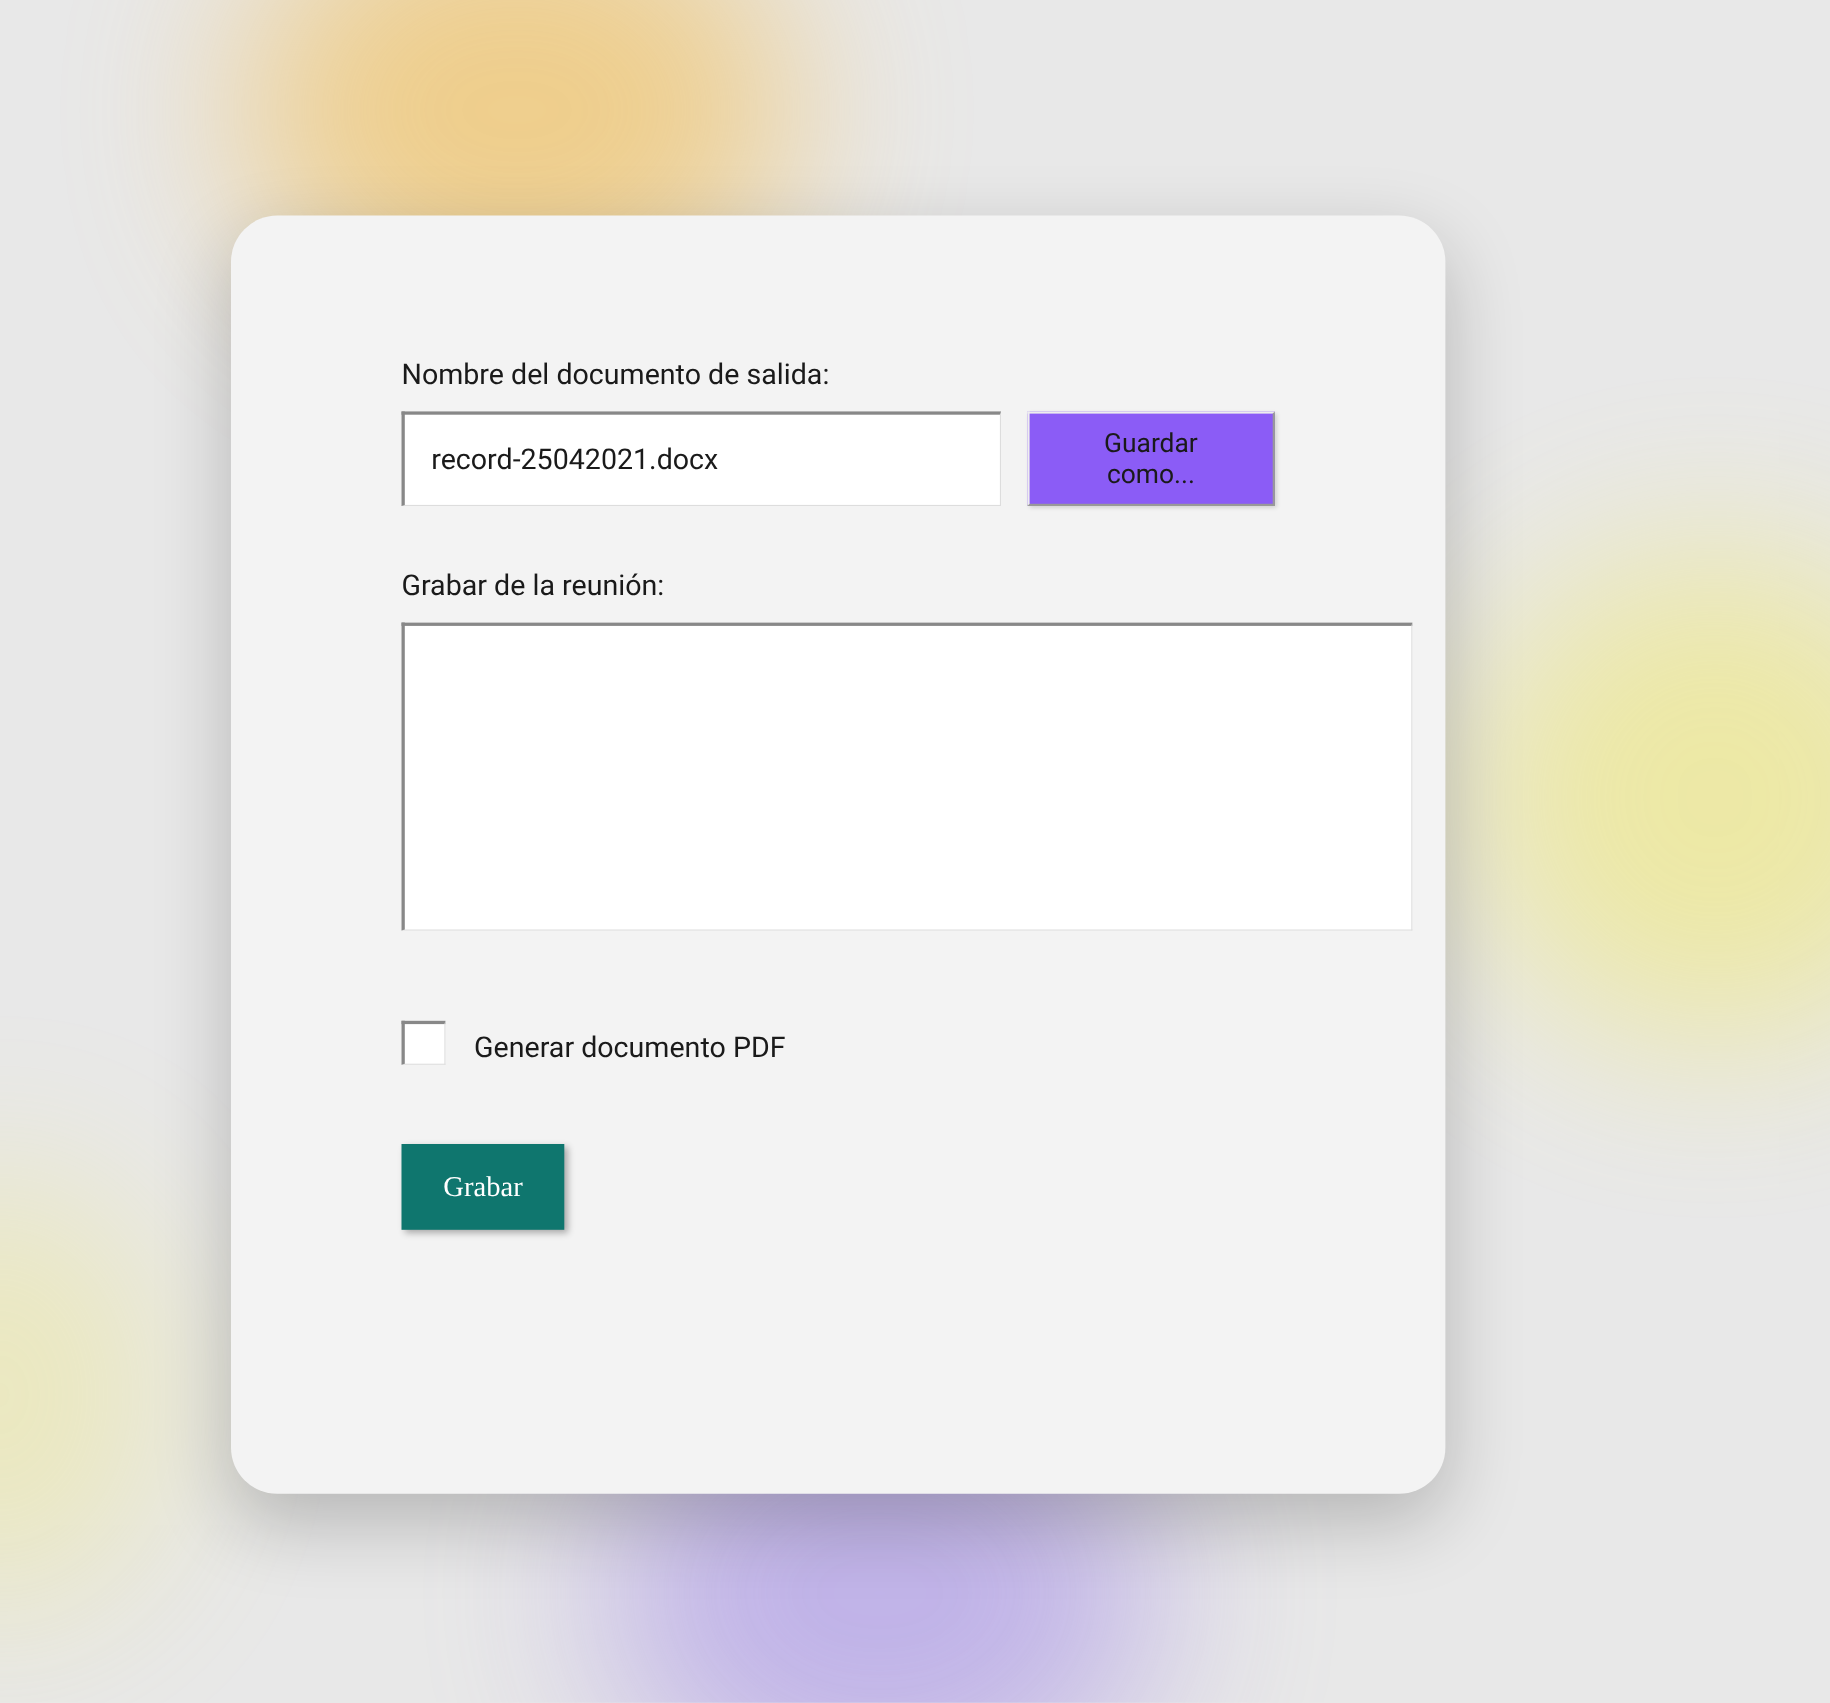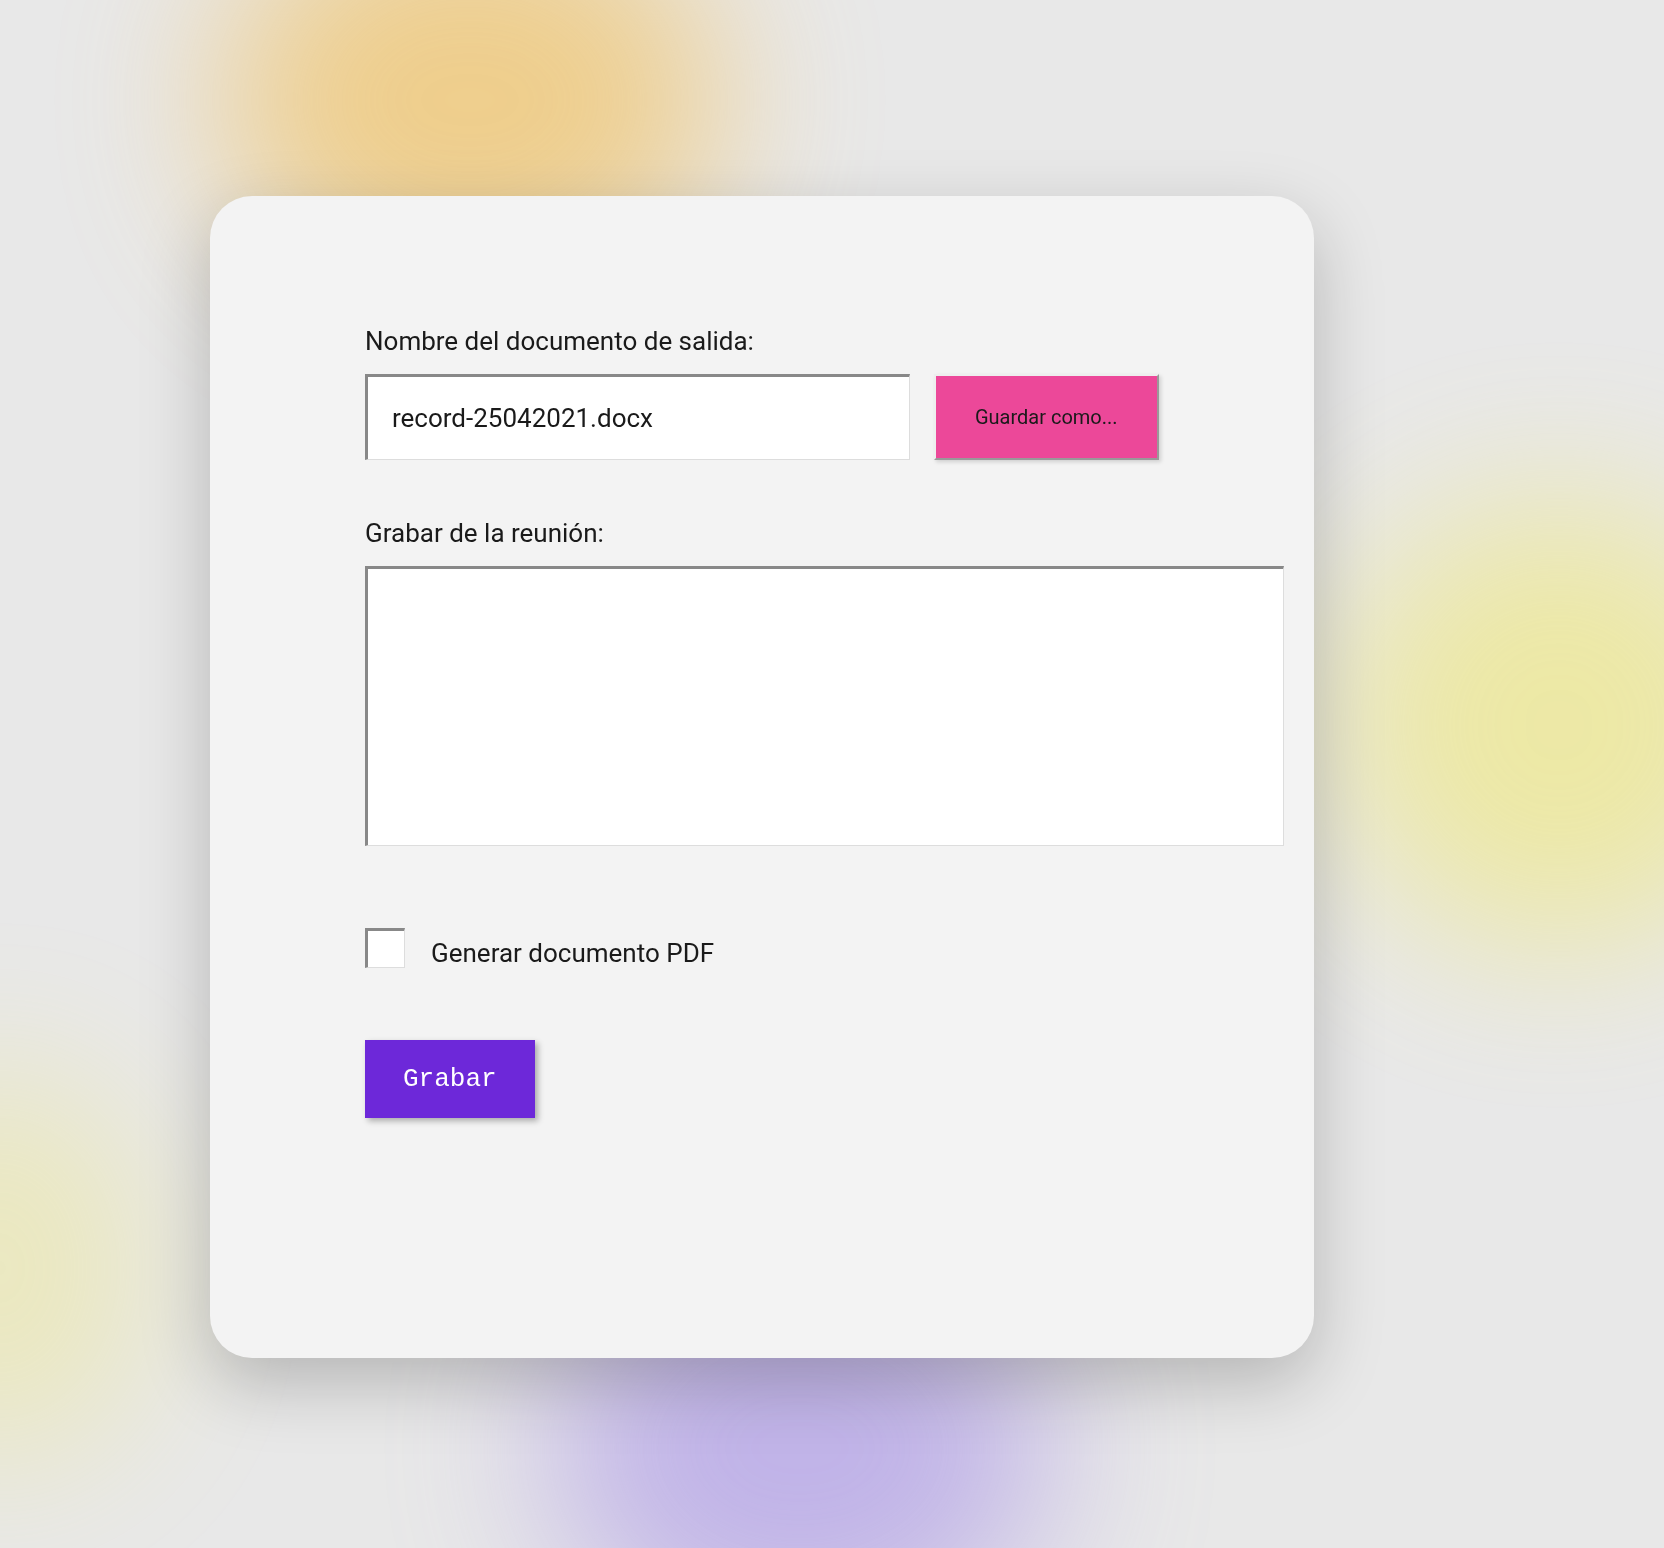--- a/index.html
+++ b/index.html
@@ -96,28 +96,28 @@
       color: #1a1a1a;
       font-family: inherit;
     }
 
     .filename-input {
       width: 640px;
       height: 86px;
     }
 
     .save-as-button {
-      background: #ec4899;
+      background: #8b5cf6;
       border: none;
       border-top: 2px solid #eee;
       border-left: 2px solid #eee;
       border-right: 2px solid #999;
       border-bottom: 2px solid #999;
       padding: 0 32px;
-      font-size: 20px;
+      font-size: 24px;
       color: #1a1a1a;
       cursor: pointer;
       font-family: inherit;
       height: 86px;
       width: 256px;
       text-align: center;
       box-shadow: 2px 2px 4px rgba(0,0,0,0.15);
     }
 
     .subject-textarea {
@@ -170,27 +170,27 @@
     }
 
     .bottom-row {
       display: flex;
       align-items: center;
       gap: 100px;
       margin-top: 72px;
     }
 
     .record-button {
-      background: #6d28d9;
+      background: #0f766e;
       color: #fff;
       border: none;
       padding: 24px 38px;
       font-size: 26px;
       cursor: pointer;
-      font-family: Liberation Mono, monospace;
+      font-family: Liberation Serif, serif;
       box-shadow: 3px 3px 6px rgba(0,0,0,0.3);
     }
 
     .status-text {
       font-size: 26px;
       color: #5b7fd9;
     }
   </style>
 </head>
 <body>

